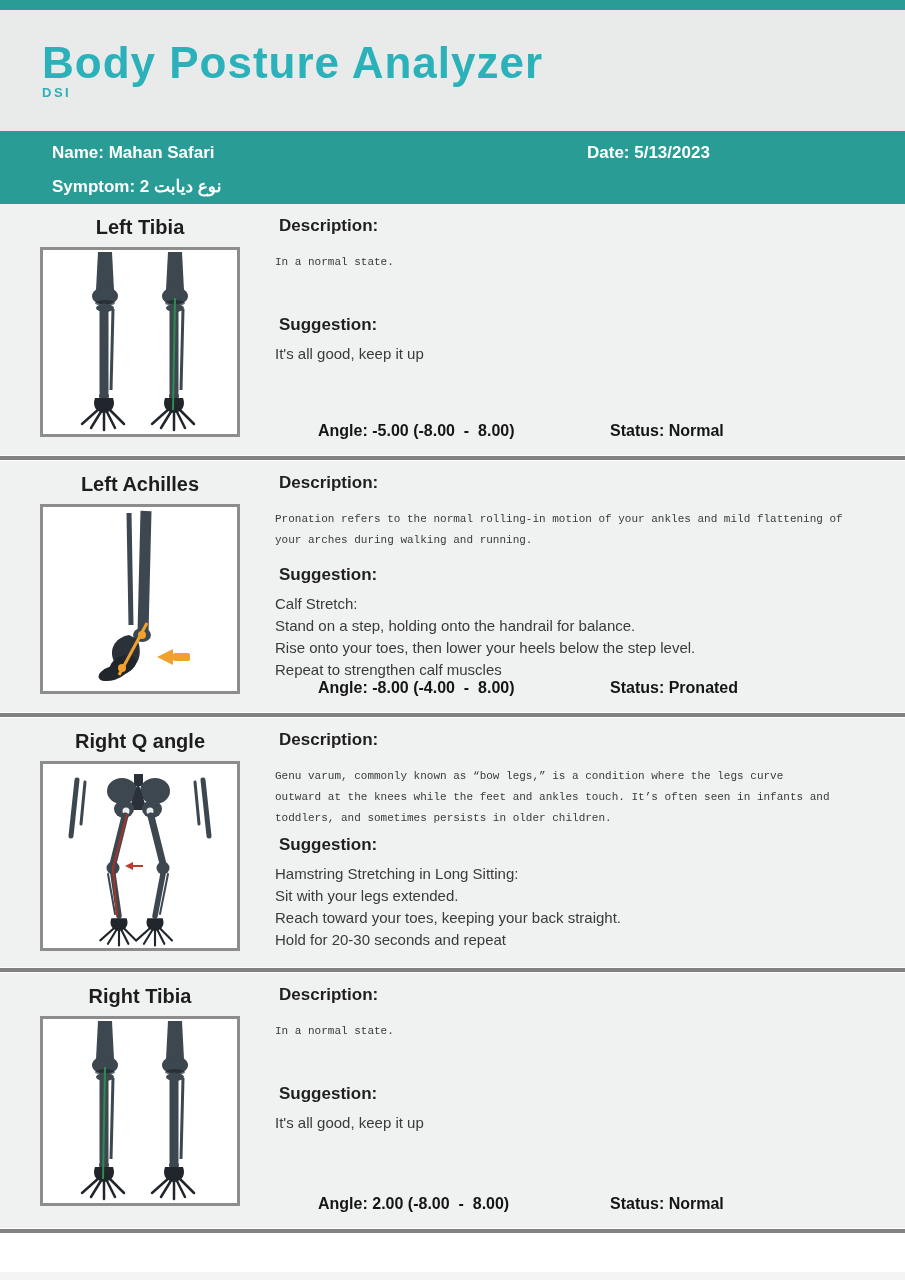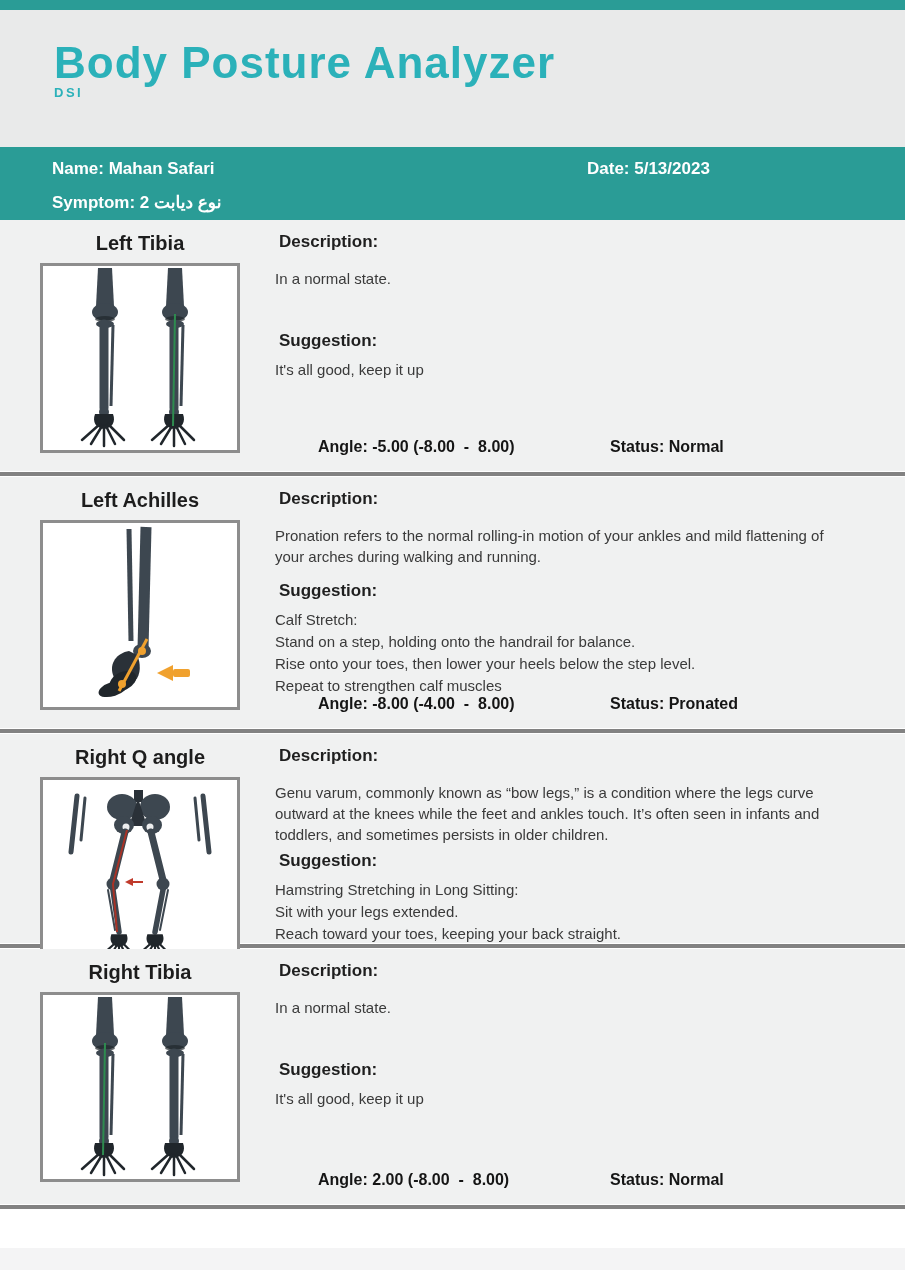--- a/index.html
+++ b/index.html
@@ -1,37 +1,37 @@
 <!DOCTYPE html>
 <html><head>
 <meta charset="utf-8">
 <style>
   html,body{margin:0;padding:0;background:#fff;}
   .page{position:relative;width:905px;height:1280px;background:#fff;overflow:hidden;
         font-family:"Liberation Sans",sans-serif;}
   .top-bar{height:10px;background:#2a9c96;}
-  .header{height:137px;background:#e9eaea;padding-left:54px;box-sizing:border-box;}
+  .header{height:121px;background:#e9eaea;padding-left:42px;box-sizing:border-box;}
   .title{margin:0;padding-top:31px;font-size:44px;line-height:44px;font-weight:800;
          color:#2bb1b9;letter-spacing:1px;}
   .dsi{font-size:13px;font-weight:bold;color:#2bb1b9;letter-spacing:2.5px;}
   .banner{position:relative;height:73px;background:#2a9c96;color:#fff;font-weight:bold;font-size:17px;}
   .banner .name{position:absolute;left:52px;top:12px;}
   .banner .date{position:absolute;left:587px;top:12px;}
   .banner .symptom{position:absolute;left:52px;top:45px;}
   .iso{unicode-bidi:isolate;}
   .card{position:relative;background:#f0f1f1;}
-  .card.h1{height:251px;} .card.h2{height:251px;} .card.h3{height:209px;} .card.h4{height:255px;}
+  .card.h1{height:251px;} .card.h2{height:251px;} .card.h3{height:249px;} .card.h4{height:255px;}
   .divider{height:4px;background:#828282;margin:1px 0;}
   .left-col{position:absolute;left:40px;top:12px;width:200px;text-align:center;}
   .sec-title{margin:0 0 8px;font-size:20px;font-weight:bold;color:#1d1d1d;}
   .img-box{width:200px;height:190px;border:3px solid #8d8d8d;background:#fff;box-sizing:border-box;}
   .img-box svg{display:block;}
   .right-col{position:absolute;left:275px;top:8px;width:610px;color:#3a3a3a;}
   .h-desc,.h-sug{margin:4px;font-size:17px;font-weight:bold;color:#1f1f1f;}
-  .desc{margin-top:16px;font-size:15px;line-height:21px;}
+  .desc{margin-top:16px;font-size:11px;line-height:21px;font-family:Liberation Mono, monospace;}
   .desc div{white-space:nowrap;}
   .h-sug{margin-top:14px;}
   .roomy .h-sug{margin-top:42px;}
   .tight .h-sug{margin-top:6px;}
   .sug{margin-top:8px;font-size:15px;line-height:22px;}
   .metrics{position:absolute;left:0;bottom:15px;width:100%;height:20px;
            font-size:16px;font-weight:bold;color:#151515;padding-left:28px;}
   .angle{position:absolute;left:318px;bottom:0;}
   .status{position:absolute;left:610px;bottom:0;}
   .foot-white{height:38px;background:#ffffff;}

